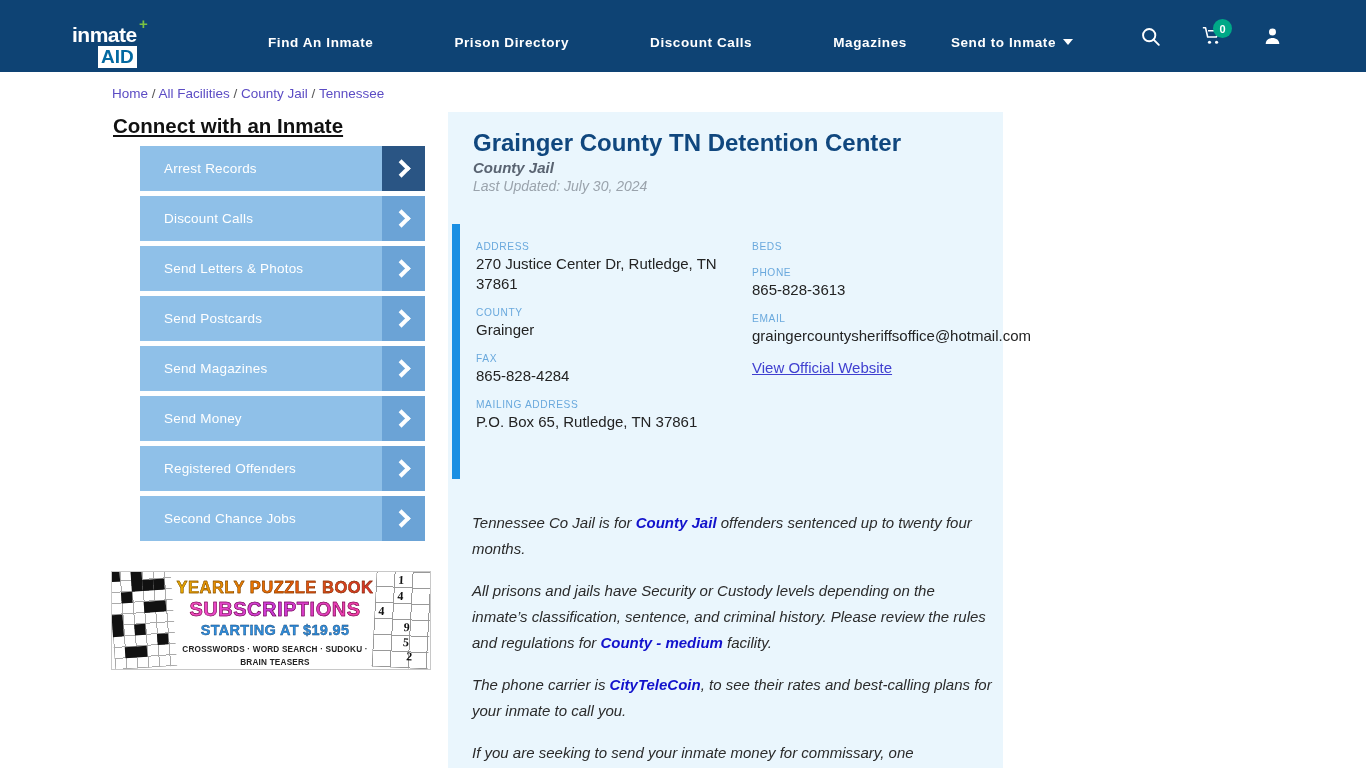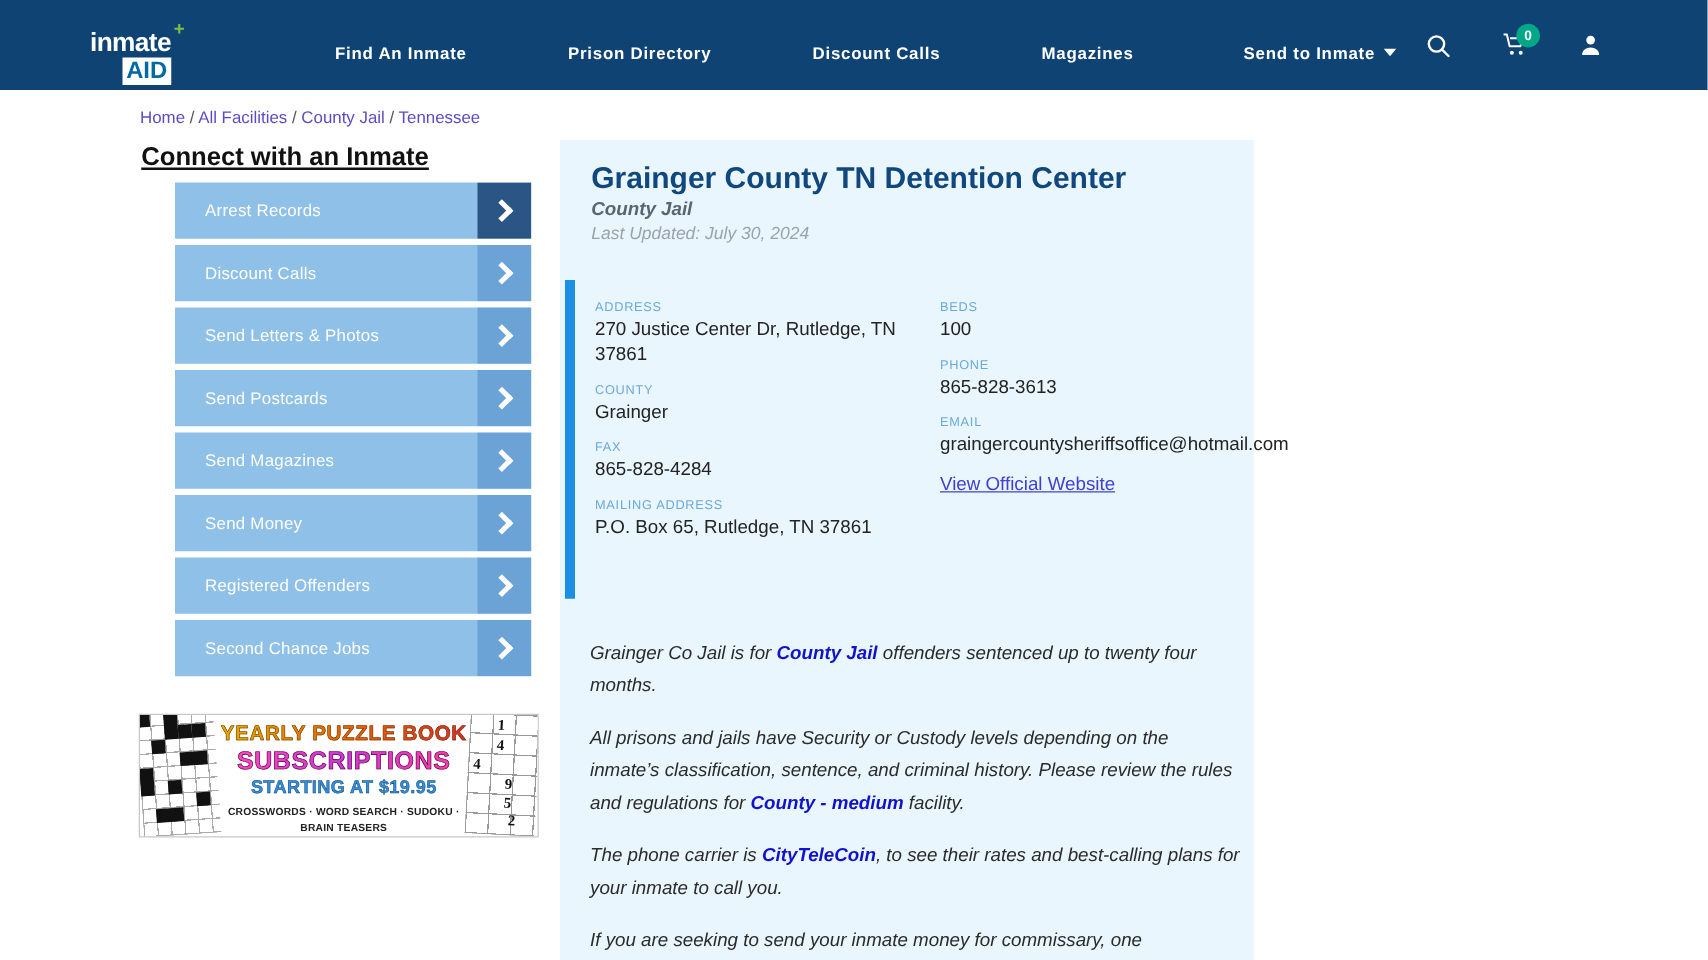--- a/index.html
+++ b/index.html
@@ -40,21 +40,21 @@
     position: absolute; left: 268px; top: 0;
     height: 84px; display: flex; align-items: center; gap: 0px;
   }
   .nav-link {
     color: #ffffff; font-size: 13.5px; font-weight: bold;
     letter-spacing: 0.6px; cursor: pointer; white-space: nowrap;
   }
   .nav-link.n1 { margin-right: 81px; }
   .nav-link.n2 { margin-right: 81px; }
   .nav-link.n3 { margin-right: 81px; }
-  .nav-link.n4 { margin-right: 88px; }
+  .nav-link.n4 { margin-right: 44px; }
   .nav-caret {
     display: inline-block; margin-left: 7px;
     border-left: 5px solid transparent; border-right: 5px solid transparent;
     border-top: 6px solid #ffffff; vertical-align: 2px;
   }
   .nav-icons {
     position: absolute; right: 0px; top: 0; height: 72px;
     display: flex; align-items: center;
   }
   .icon-btn {
@@ -383,38 +383,37 @@
       </div>
       <div class="det-item">
         <div class="det-label">MAILING ADDRESS</div>
         <div class="det-value">P.O. Box 65, Rutledge, TN 37861</div>
       </div>
     </div>
 
     <div class="det-col-r">
       <div class="det-item">
         <div class="det-label">BEDS</div>
-        <div class="det-value">100</div>
       </div>
       <div class="det-item">
         <div class="det-label">PHONE</div>
         <div class="det-value">865-828-3613</div>
       </div>
       <div class="det-item">
         <div class="det-label">EMAIL</div>
         <div class="det-value">graingercountysheriffsoffice@hotmail.com</div>
       </div>
       <div class="det-item">
         <a class="det-link">View Official Website</a>
       </div>
     </div>
   </div>
 
   <div class="body-text">
-    <p><span>Grainger Co Jail is for </span><span class="blink">County Jail</span><span> offenders sentenced up to twenty four months.</span></p>
+    <p><span>Tennessee Co Jail is for </span><span class="blink">County Jail</span><span> offenders sentenced up to twenty four months.</span></p>
 
     <p><span>All prisons and jails have Security or Custody levels depending on the inmate’s classification, sentence, and criminal history. Please review the rules and regulations for </span><span class="blink">County - medium</span><span> facility.</span></p>
 
     <p><span>The phone carrier is </span><span class="blink">CityTeleCoin</span><span>, to see their rates and best-calling plans for your inmate to call you.</span></p>
 
     <p><span>If you are seeking to send your inmate money for commissary, one recommended for this facility is </span></p>
   </div>
 </div>
 
 </body></html>

